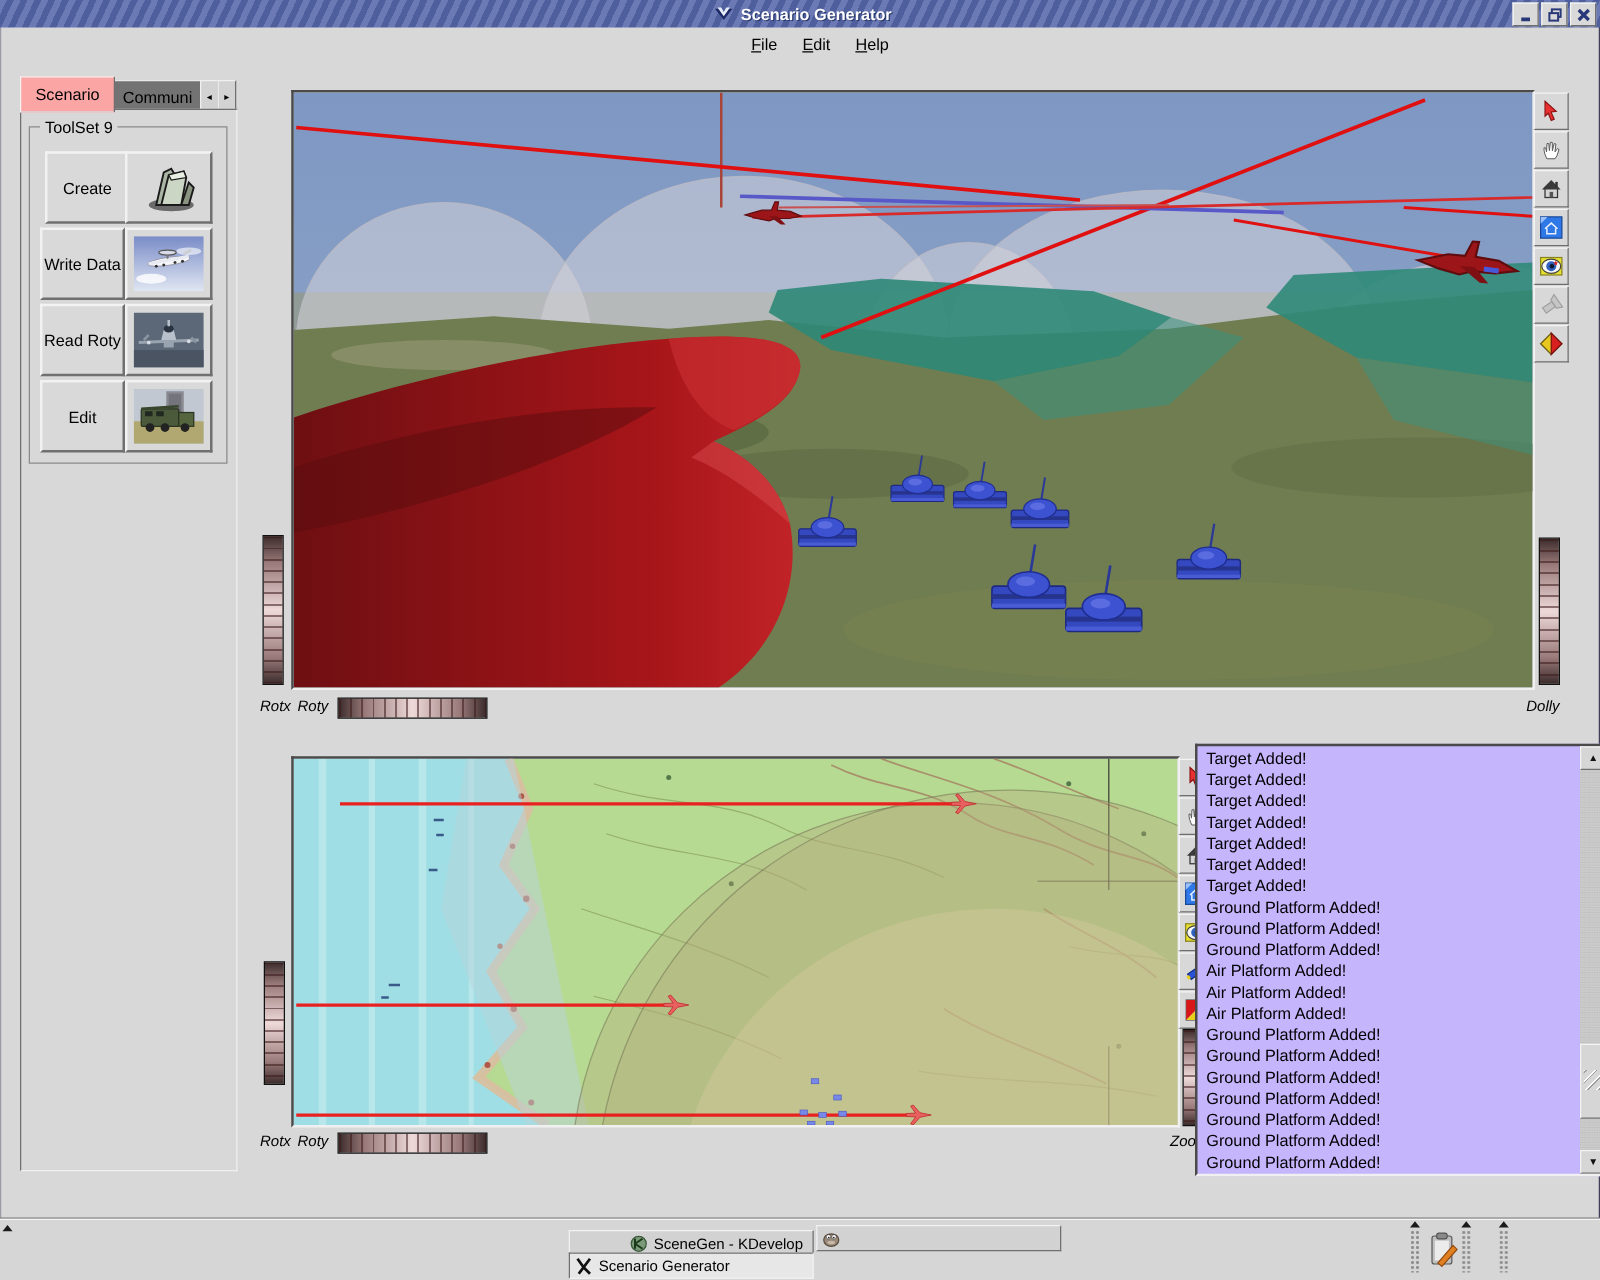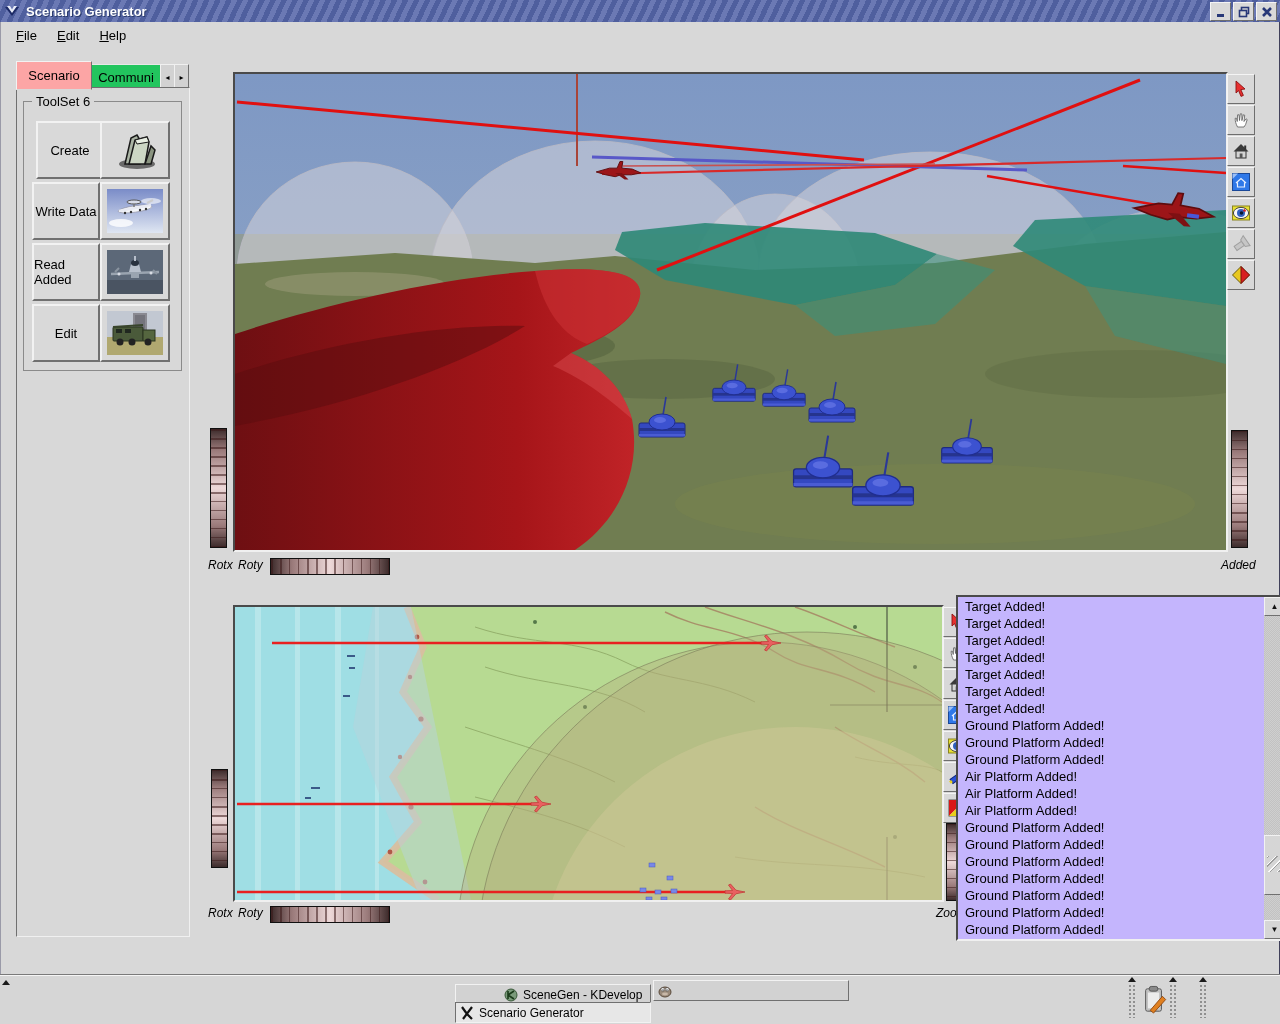--- a/index.html
+++ b/index.html
@@ -1,39 +1,39 @@
 <!DOCTYPE html>
 <html><head>
 <meta charset="utf-8">
 <style>
   html,body{margin:0;padding:0;background:#555;}
   #screen{position:relative;width:1280px;height:1024px;background:#d8d8d8;overflow:hidden;
     font-family:"Liberation Sans",sans-serif;color:#000;
     box-shadow:inset 1px 0 0 #9a9aa8, inset -1px 0 0 #40405a;}
-  .abs{position:absolute;}
+  .abs{position:absolute;justify-content:center;}
 
   
   .titlebar{left:0;top:0;width:1280px;height:22px;
     background:repeating-linear-gradient(115deg,#6b79b4 0 5px,#4f5f9e 5px 10px);
     display:flex;align-items:center;}
   .title-text{color:#fff;font-weight:bold;font-size:13px;margin-left:6px;text-shadow:1px 1px 0 #2a3a6a;}
   .win-icon{width:16px;height:16px;margin-left:4px;}
   .win-btns{position:absolute;right:3px;top:2px;display:flex;gap:2px;}
   .win-btn{width:19px;height:17px;background:#d9d9d9;border:1px solid;border-color:#f4f4f4 #6e6e6e #6e6e6e #f4f4f4;
     display:flex;align-items:center;justify-content:center;}
 
   
   .menubar{left:0;top:22px;width:1280px;height:26px;display:flex;align-items:center;gap:20px;padding-left:16px;font-size:13px;}
   .menu-item{cursor:default;}
 
   
   .tab{position:absolute;font-size:13px;display:flex;align-items:center;justify-content:center;}
   .tab-active{left:16px;top:61px;width:74px;height:27px;background:#fca5a5;
     border:1px solid;border-color:#f2f2f2 #707070 #d8d8d8 #f2f2f2;z-index:3;}
-  .tab-inactive{left:91px;top:64px;width:68px;height:24px;background:#22c55e;
+  .tab-inactive{left:91px;top:64px;width:68px;height:24px;background:#737373;
     border:1px solid;border-color:#e8e8e8 #707070 #707070 #e0e0e0;overflow:hidden;white-space:nowrap;}
   .tab-arrow{position:absolute;top:64px;width:13px;height:24px;background:#d2d2d2;
     border:1px solid;border-color:#f0f0f0 #707070 #707070 #f0f0f0;
     display:flex;align-items:center;justify-content:center;font-size:8px;}
   .side-panel{left:16px;top:87px;width:172px;height:848px;background:#d8d8d8;
     border:1px solid;border-color:#707070 #f0f0f0 #f0f0f0 #707070;}
   .groupbox{position:absolute;left:6px;top:13px;width:157px;height:268px;border:1px solid #8a8a8a;}
   .groupbox-title{position:absolute;left:8px;top:-8px;background:#d8d8d8;padding:0 4px;font-size:13px;}
   .ts-btn{position:absolute;width:64px;height:54px;display:flex;align-items:center;justify-content:center;
     font-size:13px;background:#d9d9d9;border:2px solid;border-color:#f2f2f2 #707070 #707070 #f2f2f2;}
@@ -131,21 +131,21 @@
     <span class="menu-item"><u>H</u>elp</span>
   </div>
 
   <div class="tab tab-active">Scenario</div>
   <div class="tab tab-inactive">Communi</div>
   <div class="tab-arrow" style="left:160px;">◂</div>
   <div class="tab-arrow" style="left:174px;">▸</div>
 
   <div class="abs side-panel">
     <div class="groupbox">
-      <span class="groupbox-title">ToolSet 6</span>
+      <span class="groupbox-title">ToolSet 9</span>
 
       <div class="ts-btn" style="left:12px;top:19px;">Create</div>
       <div class="ts-img" style="top:19px;">
         <svg width="56" height="44" viewBox="0 0 56 44">
           <ellipse cx="30" cy="36" rx="18" ry="5" fill="#3a3a3a" opacity=".7"></ellipse>
           <path d="M18,36 L24,10 L30,7 L33,12 L33,36 Z" fill="#aab4a4" stroke="#1a1a1a" stroke-width="1.5"></path>
           <path d="M22,36 L28,12 L40,9 L42,14 L38,36 Z" fill="#ccd6c4" stroke="#1a1a1a" stroke-width="1.5"></path>
           <path d="M28,12 L40,9 L42,14 L30,16 Z" fill="#e8eee2" stroke="#1a1a1a" stroke-width="1"></path>
           <path d="M38,36 L44,18 L48,22 L44,36 Z" fill="#8a9480" stroke="#1a1a1a" stroke-width="1.5"></path>
         </svg>
@@ -168,21 +168,21 @@
           <ellipse cx="27" cy="13" rx="7" ry="2" fill="#d8dce8" stroke="#555"></ellipse>
           <path d="M27,15 L27,18" stroke="#777" stroke-width="1.5"></path>
           <circle cx="18" cy="24" r="1.2" fill="#333"></circle>
             <circle cx="24" cy="23" r="1.2" fill="#333"></circle>
           <circle cx="33" cy="21" r="1.2" fill="#333"></circle>
             <circle cx="39" cy="20" r="1.2" fill="#333"></circle>
           <path d="M40,14 L46,11" stroke="#ccc" stroke-width="2"></path>
         </svg>
       </div>
 
-      <div class="ts-btn" style="left:8px;top:141px;">Read Added</div>
+      <div class="ts-btn" style="left:8px;top:141px;">Read Roty</div>
       <div class="ts-img" style="top:141px;">
         <svg width="56" height="44" viewBox="0 0 56 44">
           <rect width="56" height="44" fill="#5c6878"></rect>
           <rect y="30" width="56" height="14" fill="#4a5462"></rect>
           <path d="M4,24 L52,22" stroke="#9aa4b0" stroke-width="2.5"></path>
           <path d="M24,14 L32,14 L34,22 L22,22 Z" fill="#b8c0cc"></path>
           <ellipse cx="28" cy="13" rx="4" ry="3" fill="#2a3340"></ellipse>
           <rect x="24" y="22" width="8" height="6" fill="#9aa4b0"></rect>
           <path d="M8,22 L12,18 M46,20 L50,24" stroke="#8a94a0" stroke-width="2"></path>
           <circle cx="12" cy="24" r="1.5" fill="#d8dce4"></circle>
@@ -338,21 +338,21 @@
         <path d="M10,1.5 L18.5,10 L10,18.5 L1.5,10 Z" fill="#e8c820" stroke="#6a5a10"></path>
         <path d="M10,1.5 L18.5,10 L10,18.5 Z" fill="#d82020" stroke="#7a1010"></path>
         </svg>
     </div>
   </div>
   <div class="abs wheel-v v1wheelL"></div>
   <div class="abs wheel-v v1wheelR"></div>
   <span class="vlabel" style="left:208px;top:558px;">Rotx</span>
   <span class="vlabel" style="left:238px;top:558px;">Roty</span>
   <div class="abs wheel-h wheelH1"></div>
-  <span class="vlabel" style="left:1221px;top:558px;">Added</span>
+  <span class="vlabel" style="left:1221px;top:558px;">Dolly</span>
 
   <div class="abs canvas v2canvas">
     <svg width="707" height="293" viewBox="0 0 707 293">
       <defs>
         <g id="jetmap">
           <path d="M10,0 L1,-1.8 L-4.5,-8 L-6.5,-7 L-2.5,-1.5 L-10,-1.2 L-10,1.2 L-2.5,1.5 L-6.5,7 L-4.5,8 L1,1.8 Z" fill="#e86060" stroke="#c03030" stroke-width="0.7"></path>
         </g>
       </defs>
       <rect width="707" height="293" fill="#b7da92"></rect>
 

